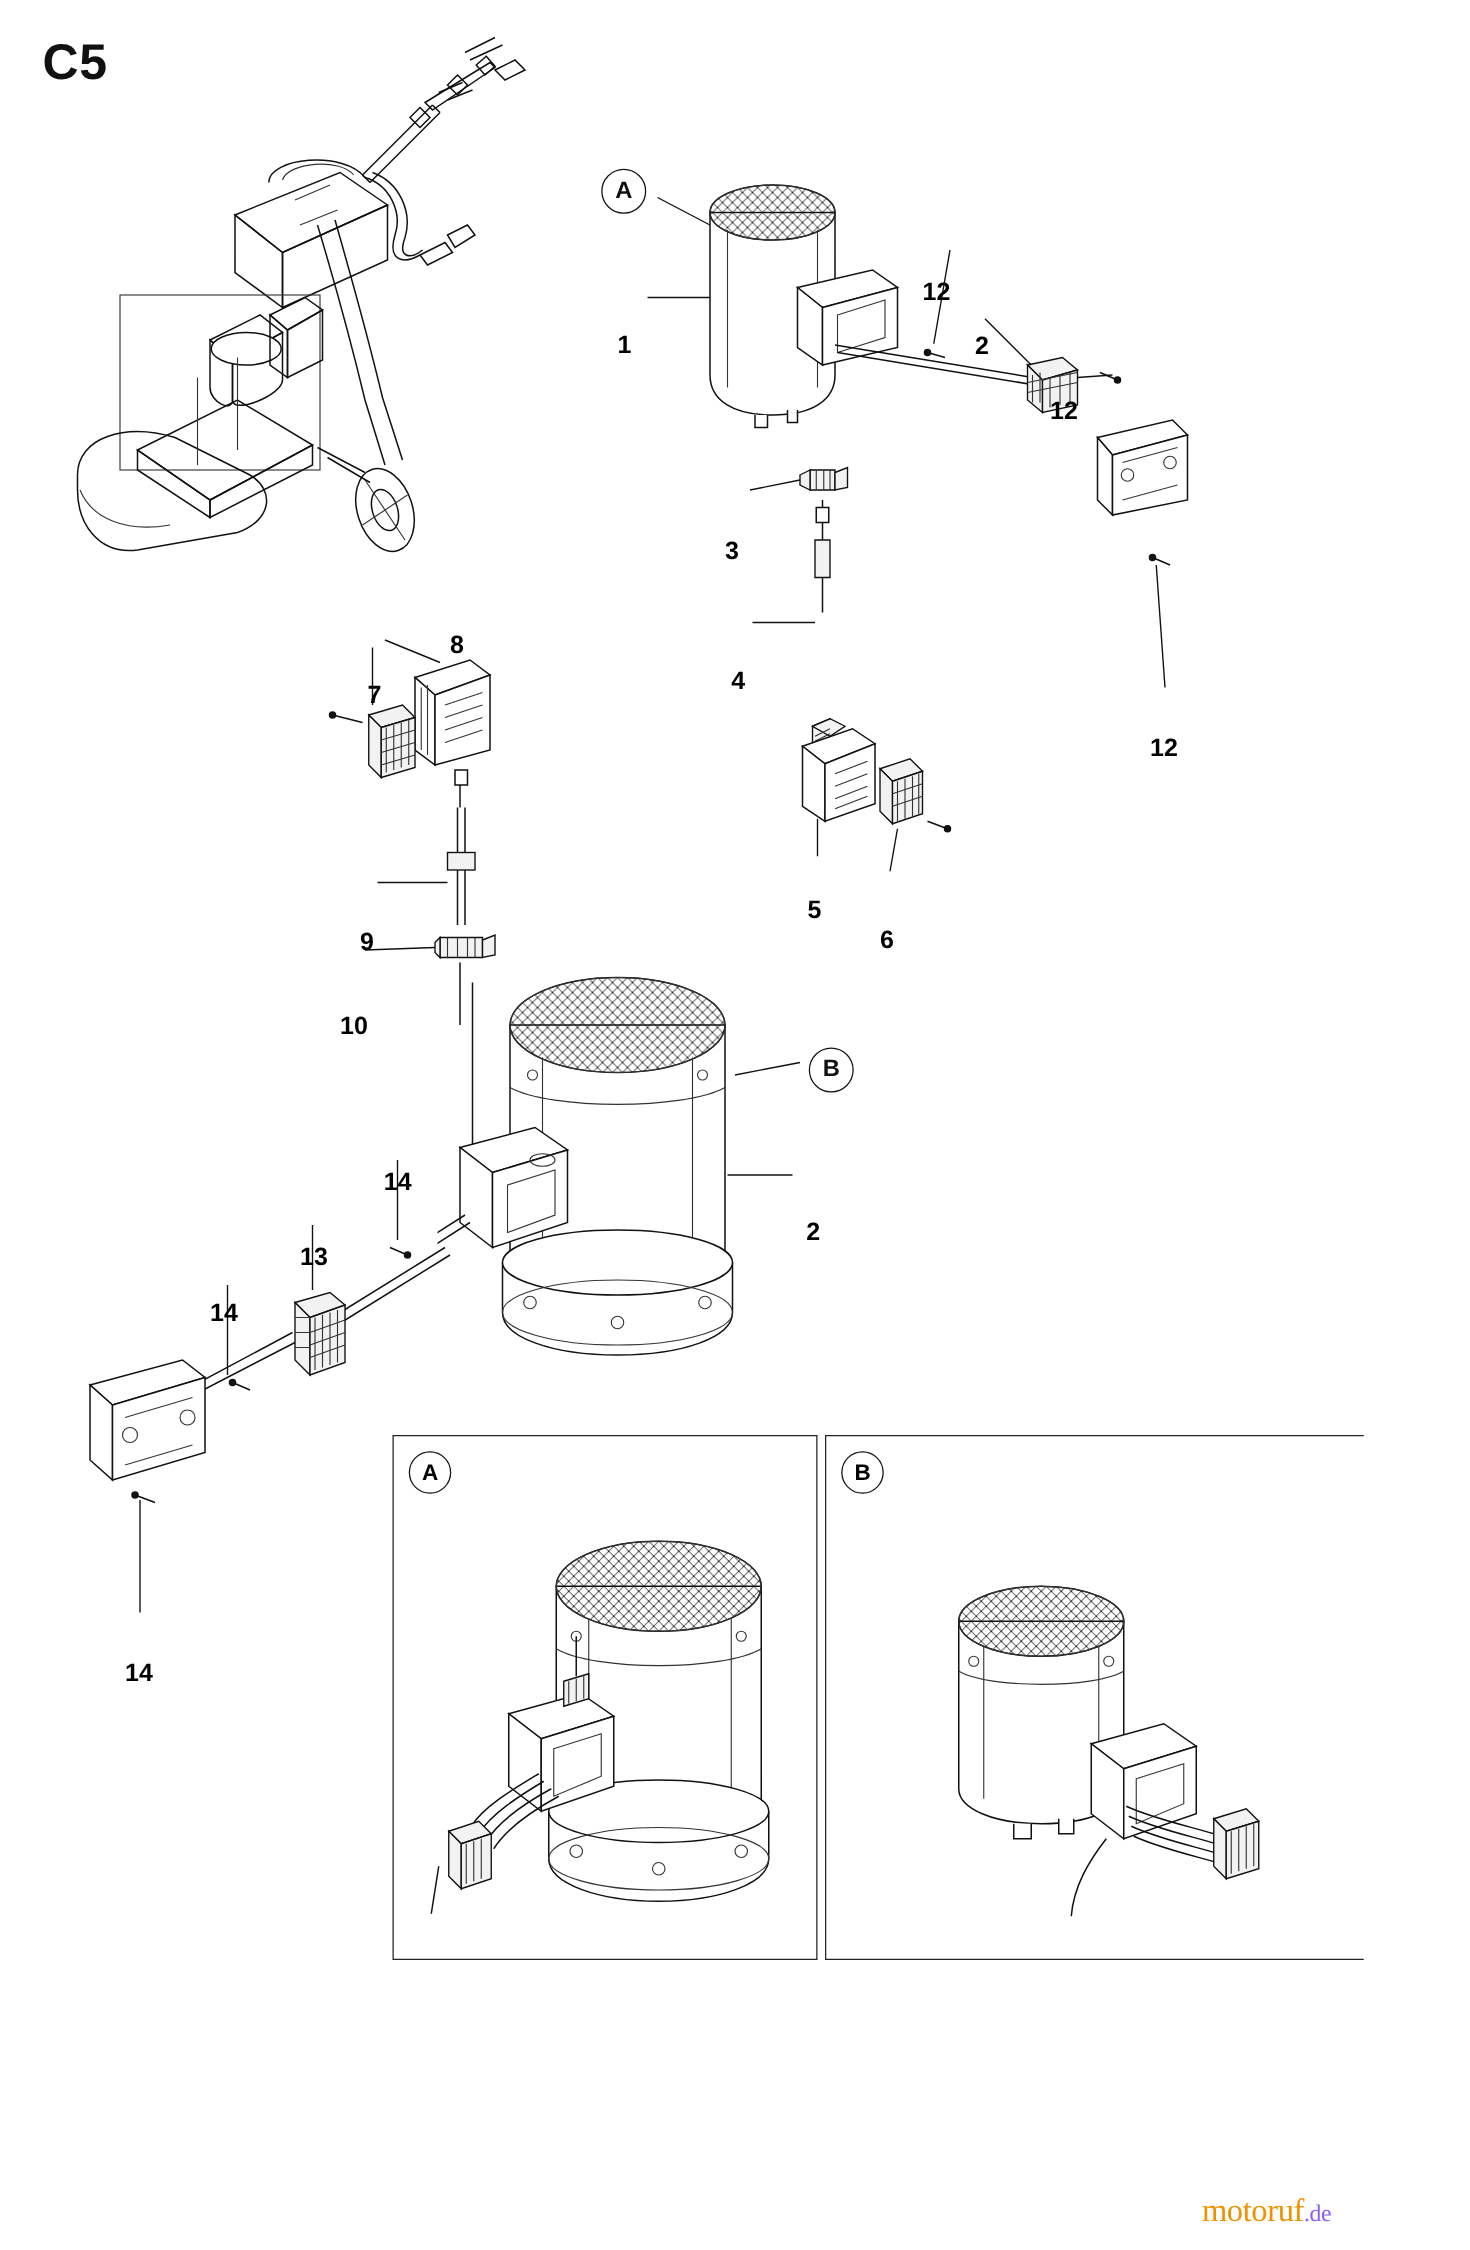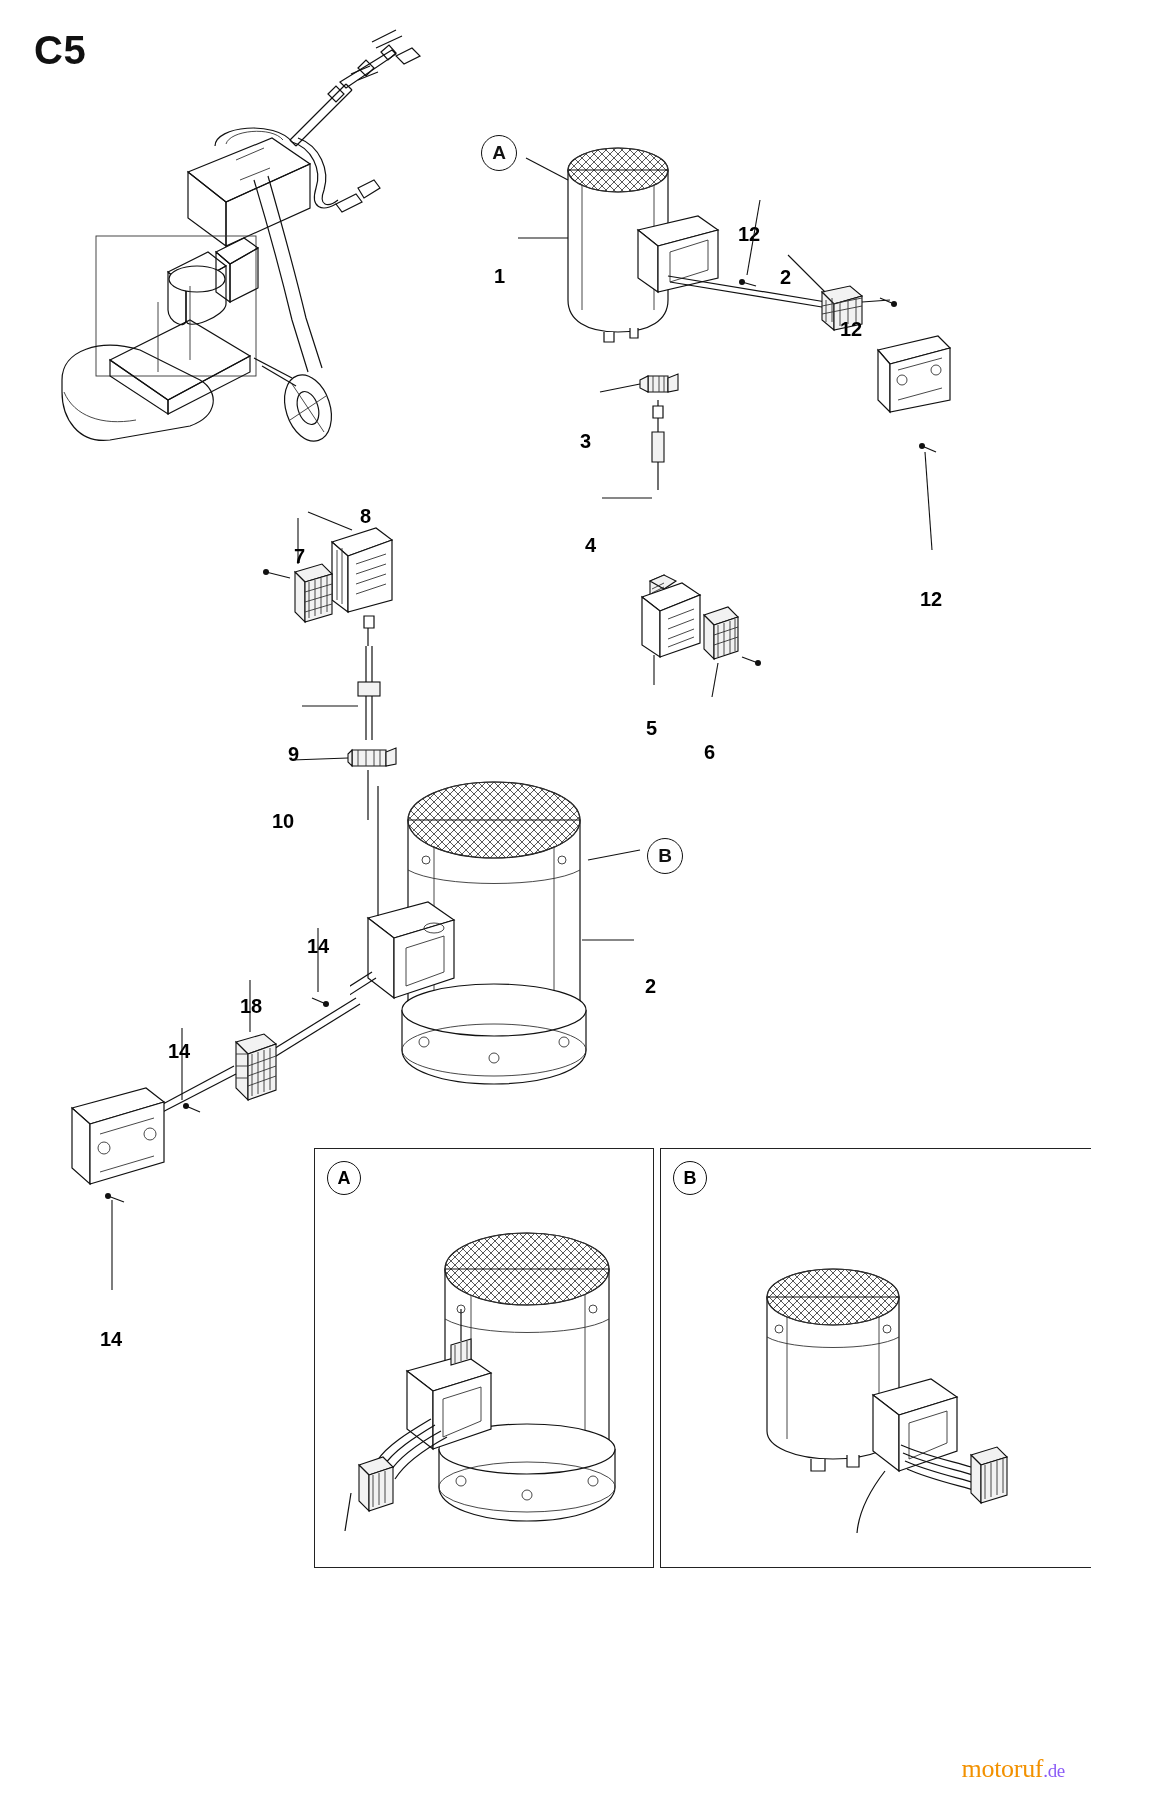--- a/index.html
+++ b/index.html
@@ -369,21 +369,21 @@
 
     <path class="ln" d="M48 316 L64 322"></path>
     <circle class="dot" cx="48" cy="316" r="3"></circle>
 
     <path class="leader" d="M190 100 L190 152"></path>
     <path class="leader" d="M258 48 L258 112"></path>
     <path class="leader" d="M122 148 L122 220"></path>
     <path class="leader" d="M52 410 L52 320"></path>
   </svg>
 
-  <div class="callout" style="left:240px; top:955px;">18</div>
+  <div class="callout" style="left:240px; top:955px;">13</div>
   <div class="callout" style="left:307px; top:895px;">14</div>
   <div class="callout" style="left:168px; top:1000px;">14</div>
   <div class="callout" style="left:100px; top:1288px;">14</div>
 
   <div class="panel" style="left:314px; top:1148px; width:338px; height:418px;">
     <svg width="336" height="416">
       <path class="fillw" d="M130 120 L130 300 C 130 320, 164 334, 212 334 C 260 334, 294 320, 294 300 L294 120 Z"></path>
       <ellipse class="hatch" cx="212" cy="120" rx="82" ry="36"></ellipse>
       <ellipse class="thin" cx="212" cy="120" rx="82" ry="36" fill="none"></ellipse>
       <path class="thin" d="M156 146 L156 310 M270 146 L270 310"></path>

